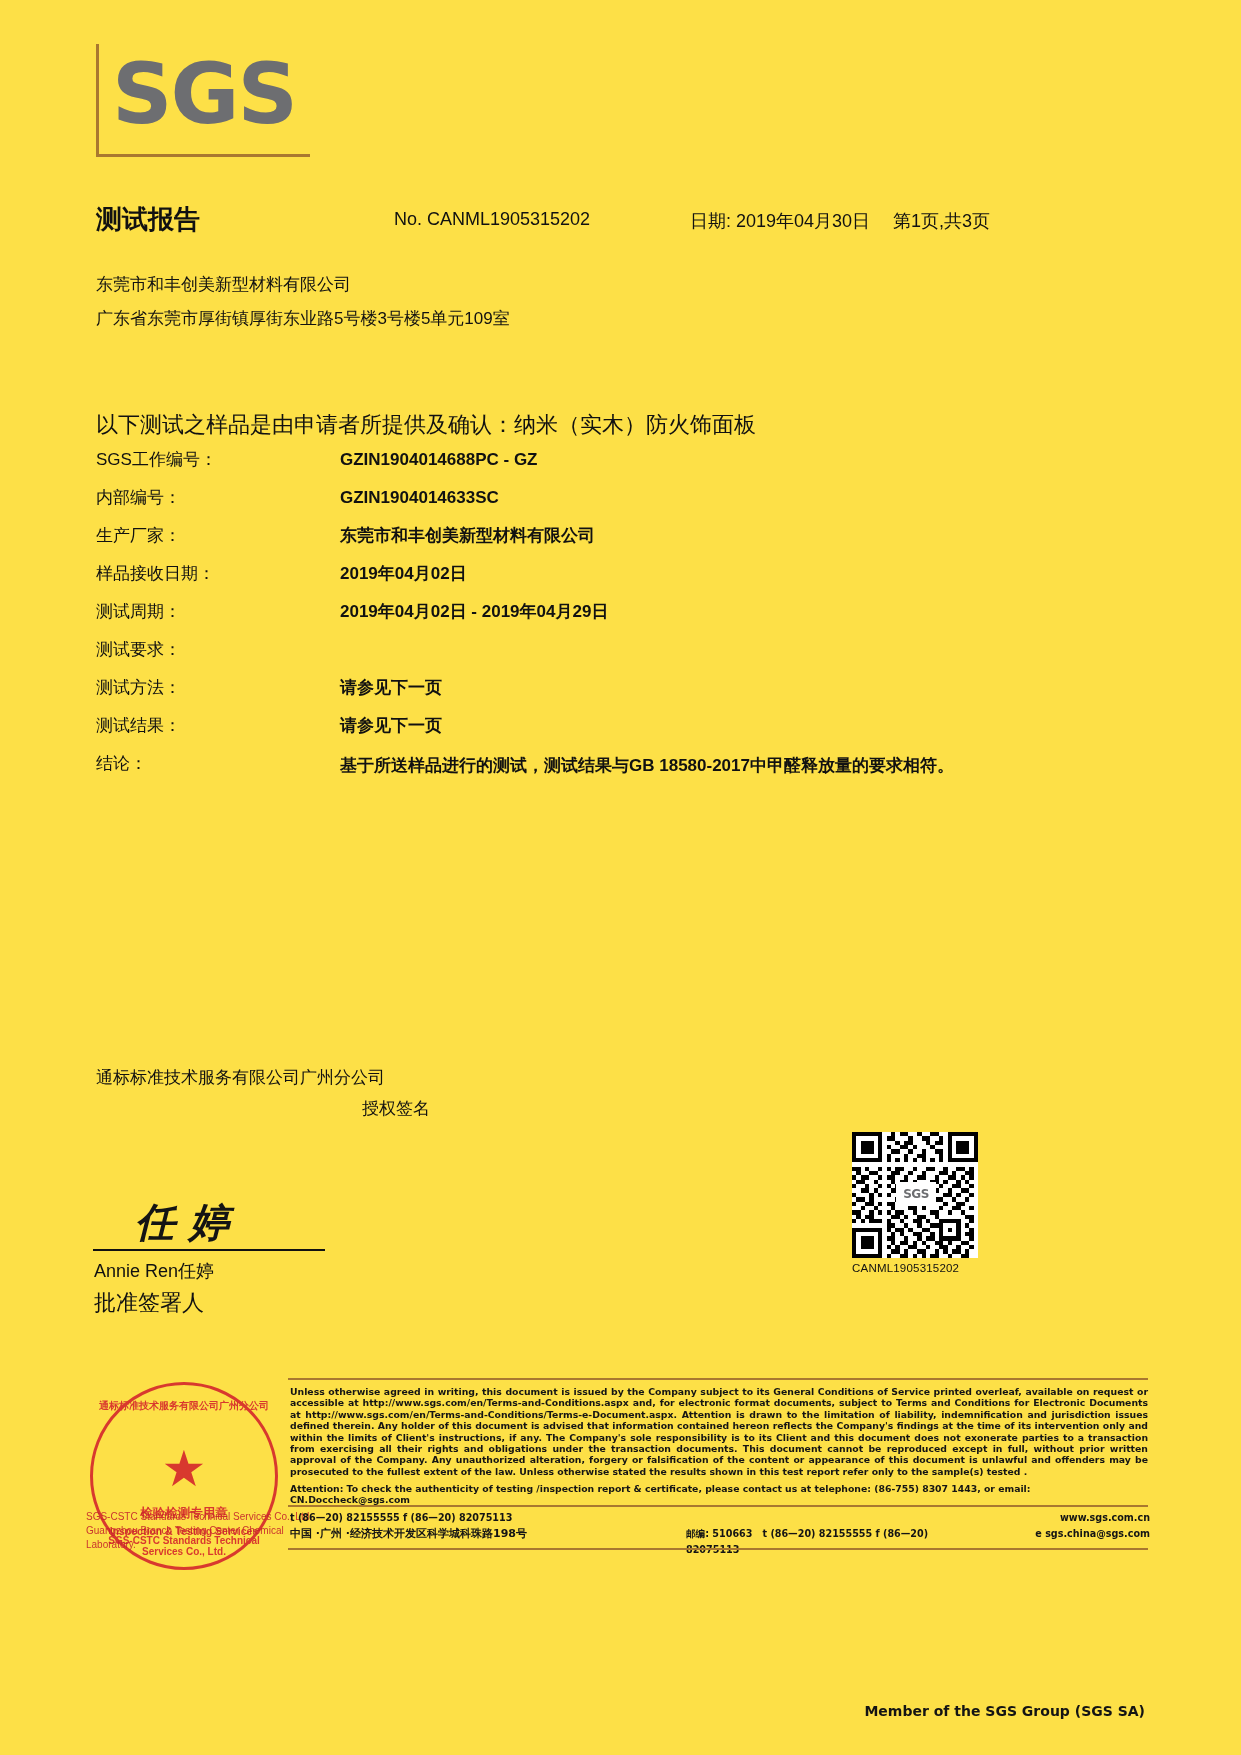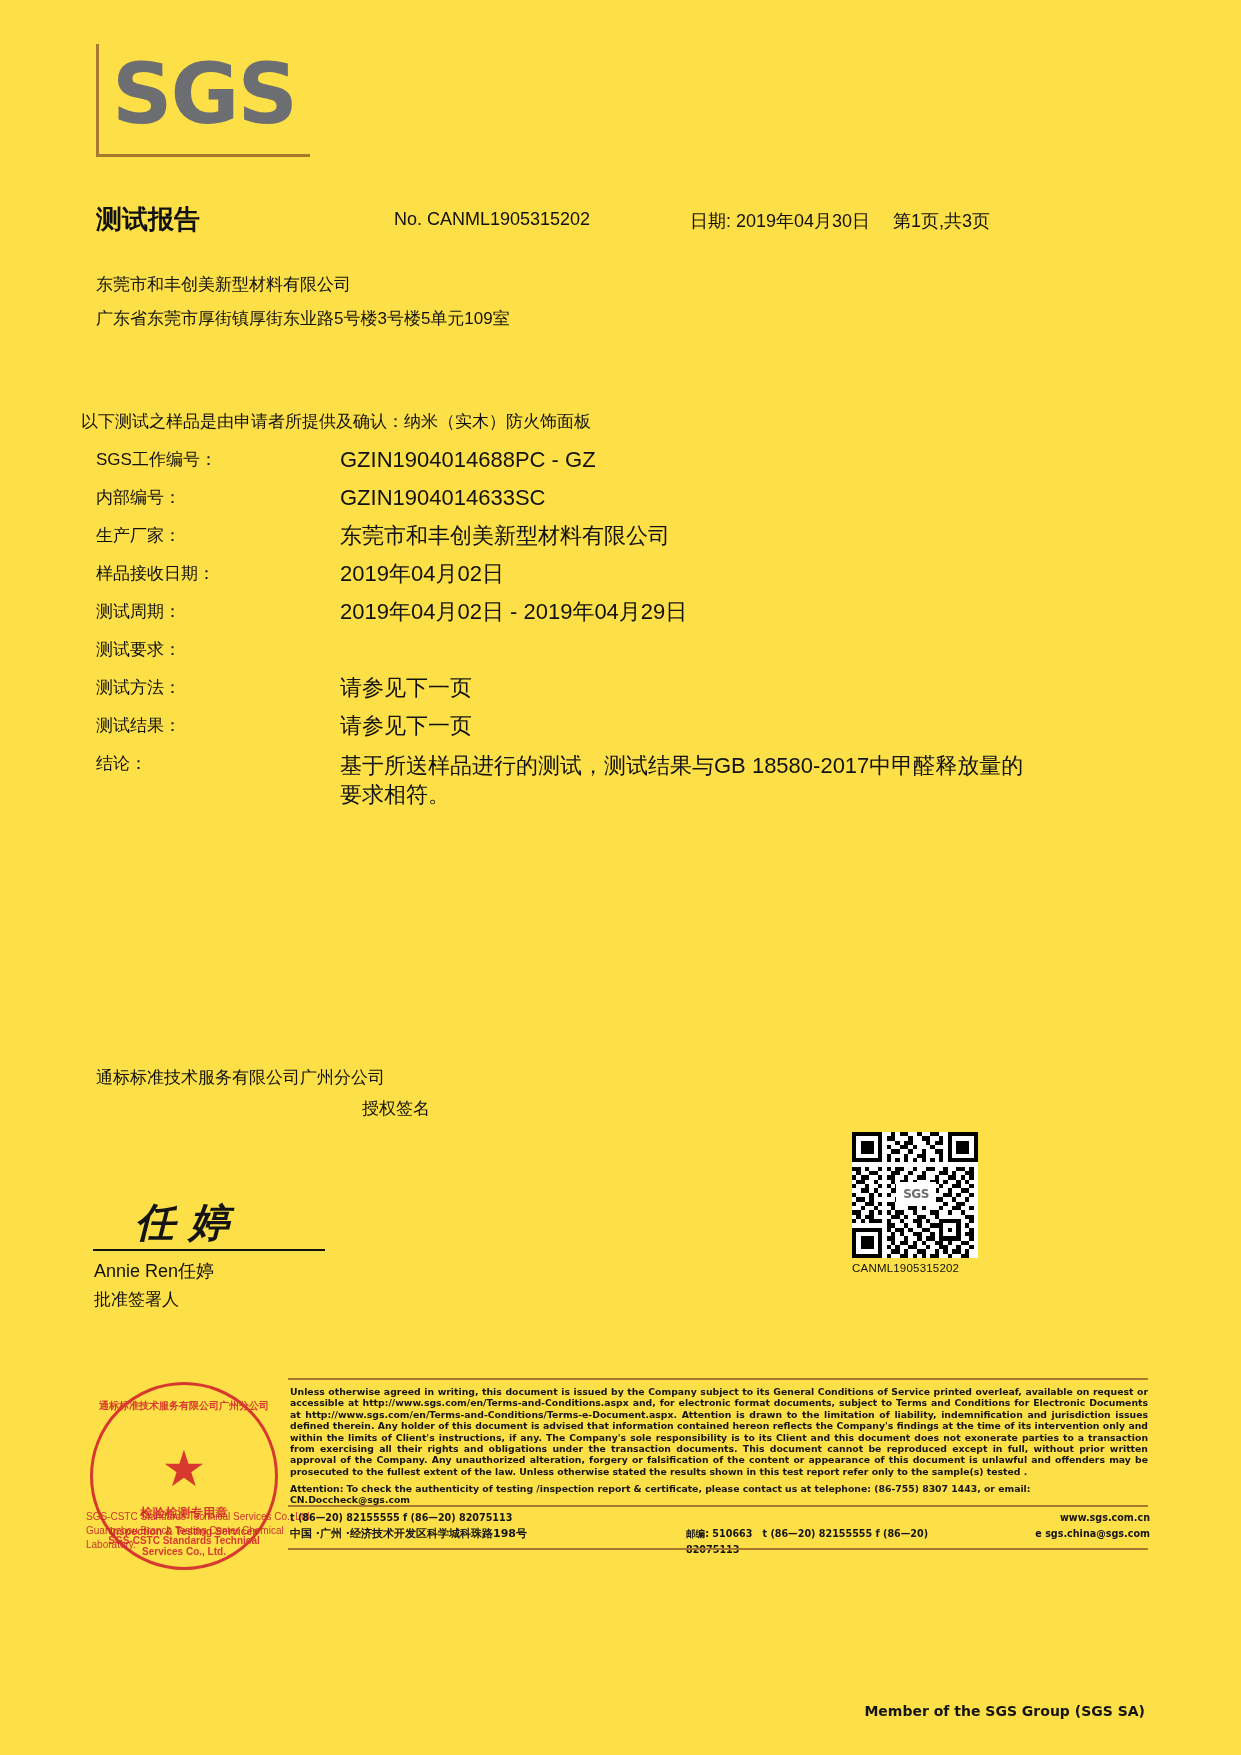--- a/index.html
+++ b/index.html
@@ -101,23 +101,23 @@
   }
   .client div {
     font-size: 17px;
     line-height: 34px;
     color: #111;
   }
 
   
   .sample-line {
     position: absolute;
-    left: 81px;
+    left: 96px;
     top: 410px;
-    font-size: 17px;
+    font-size: 22px;
     color: #111;
     text-align: right;
   }
 
   
   .fields {
     position: absolute;
     left: 96px;
     top: 447px;
     width: 1040px;
@@ -129,23 +129,24 @@
   }
   .field-label {
     width: 244px;
     flex: 0 0 244px;
     font-size: 17px;
     color: #111;
     line-height: 25px;
   }
   .field-value {
     flex: 1 1 auto;
-    font-size: 22px;
+    font-size: 17px;
     color: #111;
     line-height: 25px;
+    font-weight: bold;
   }
   .field-value.wide {
     max-width: 700px;
     line-height: 29px;
   }
 
   
   .sig-block {
     position: absolute;
     left: 96px;
@@ -187,21 +188,21 @@
     position: absolute;
     left: 94px;
     top: 1259px;
     font-size: 18px;
     color: #111;
   }
   .sig-role {
     position: absolute;
     left: 94px;
     top: 1288px;
-    font-size: 17px;
+    font-size: 22px;
     color: #111;
   }
 
   
   .qr-wrap {
     position: absolute;
     left: 852px;
     top: 1132px;
     width: 126px;
     height: 126px;

